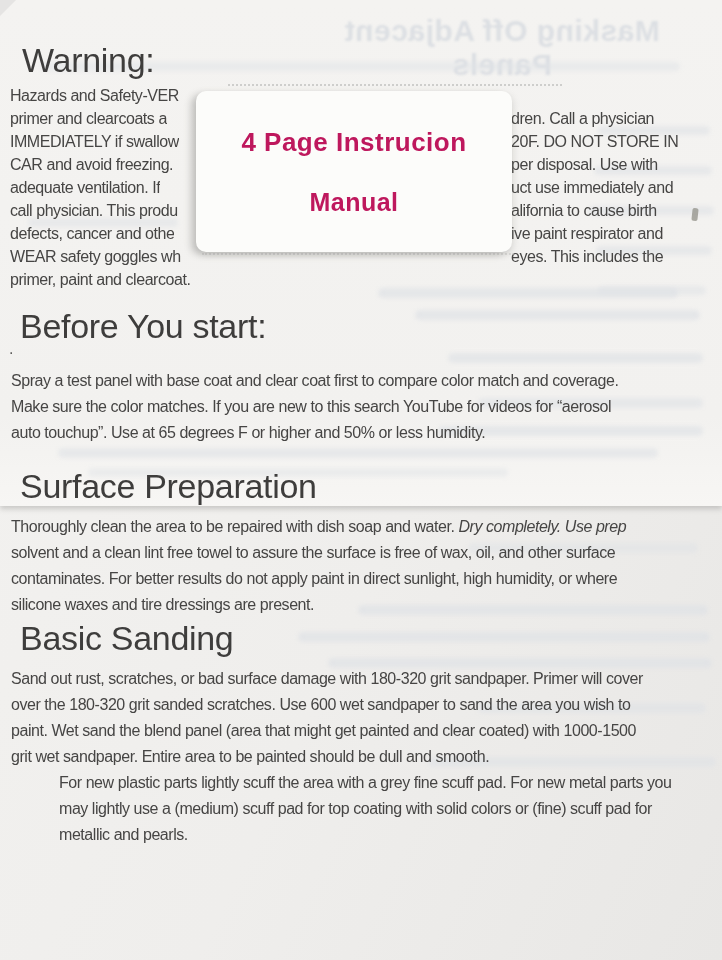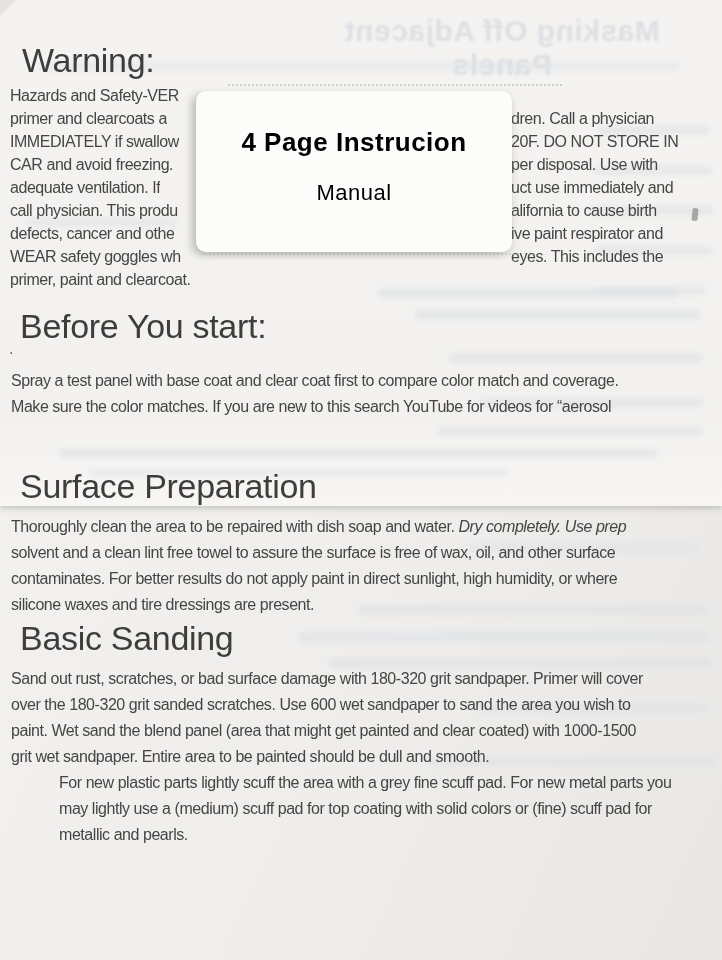--- a/index.html
+++ b/index.html
@@ -16,24 +16,24 @@
         filter:blur(1.2px);text-align:center;letter-spacing:.5px;}
   .ghost{position:absolute;background:#dfe2e6;border-radius:5px;filter:blur(2.2px);}
   .h{position:absolute;font-size:34px;color:#3e3d3c;letter-spacing:-.3px;line-height:40px;margin-left:12px;}
   #warning-heading{left:10px;top:40px;}
   .warn-rows{position:absolute;left:10px;top:84px;width:704px;}
   .warn-row{position:relative;height:23px;font-size:16px;letter-spacing:-.45px;
         line-height:23px;white-space:nowrap;}
   .warn-left{display:inline-block;max-width:186px;overflow:hidden;}
   .warn-right{position:absolute;left:501px;top:0;}
   .sticker{position:absolute;left:196px;top:91px;width:316px;height:161px;
-        background:#fcfcfa;border-radius:10px;z-index:3;text-align:center;color:#000000;
+        background:#fcfcfa;border-radius:10px;z-index:3;text-align:center;color:#be185d;
         box-shadow:-5px 3px 7px rgba(100,100,95,.32),2px 3px 6px rgba(140,140,135,.18);}
   .sticker-line1{margin:0;padding-top:36px;font-size:26px;font-weight:bold;letter-spacing:.5px;}
-  .sticker-line2{margin:0;padding-top:22px;font-size:22px;font-weight:normal;letter-spacing:.5px;}
+  .sticker-line2{margin:8px;padding-top:22px;font-size:25px;font-weight:bold;letter-spacing:.5px;}
   .perf{position:absolute;border-top:2px dotted #c8c8c6;opacity:.85;z-index:2;}
   #perf-top{left:228px;top:84px;width:334px;}
   #perf-bottom{left:202px;top:253px;width:312px;opacity:.5;}
   #before-heading{left:8px;top:306px;}
   #stray-mark{position:absolute;left:9px;top:340px;font-size:16px;color:#5a5958;}
   .para{position:absolute;left:11px;font-size:16px;letter-spacing:-.45px;
         line-height:26px;white-space:nowrap;}
   #before-para{top:368px;}
   #surface-heading{left:8px;top:466px;}
   #surface-para{top:514px;}
@@ -123,20 +123,21 @@
     <p class="sticker-line2">Manual</p>
   </div>
   <div class="perf" id="perf-bottom"></div>
 
   <div class="h" id="before-heading">Before You start:</div>
   <div id="stray-mark">.</div>
 
   <div class="para" id="before-para">
     <div>Spray a test panel with base coat and clear coat first to compare color match and coverage.</div>
     <div>Make sure the color matches.  If you are new to this search YouTube for videos for “aerosol</div>
+    <div>auto touchup”.  Use at 65 degrees F or higher and 50% or less humidity.</div>
   </div>
 
   <div class="h" id="surface-heading">Surface Preparation</div>
 
   <div class="para" id="surface-para">
     <div><span>Thoroughly clean the area to be repaired with dish soap and water.  </span><span class="em">Dry completely. Use prep</span></div>
     <div>solvent and a clean lint free towel to assure the surface is free of wax, oil, and other surface</div>
     <div>contaminates. For better results do not apply paint in direct sunlight, high humidity, or where</div>
     <div>silicone waxes and tire dressings are present.</div>
   </div>

